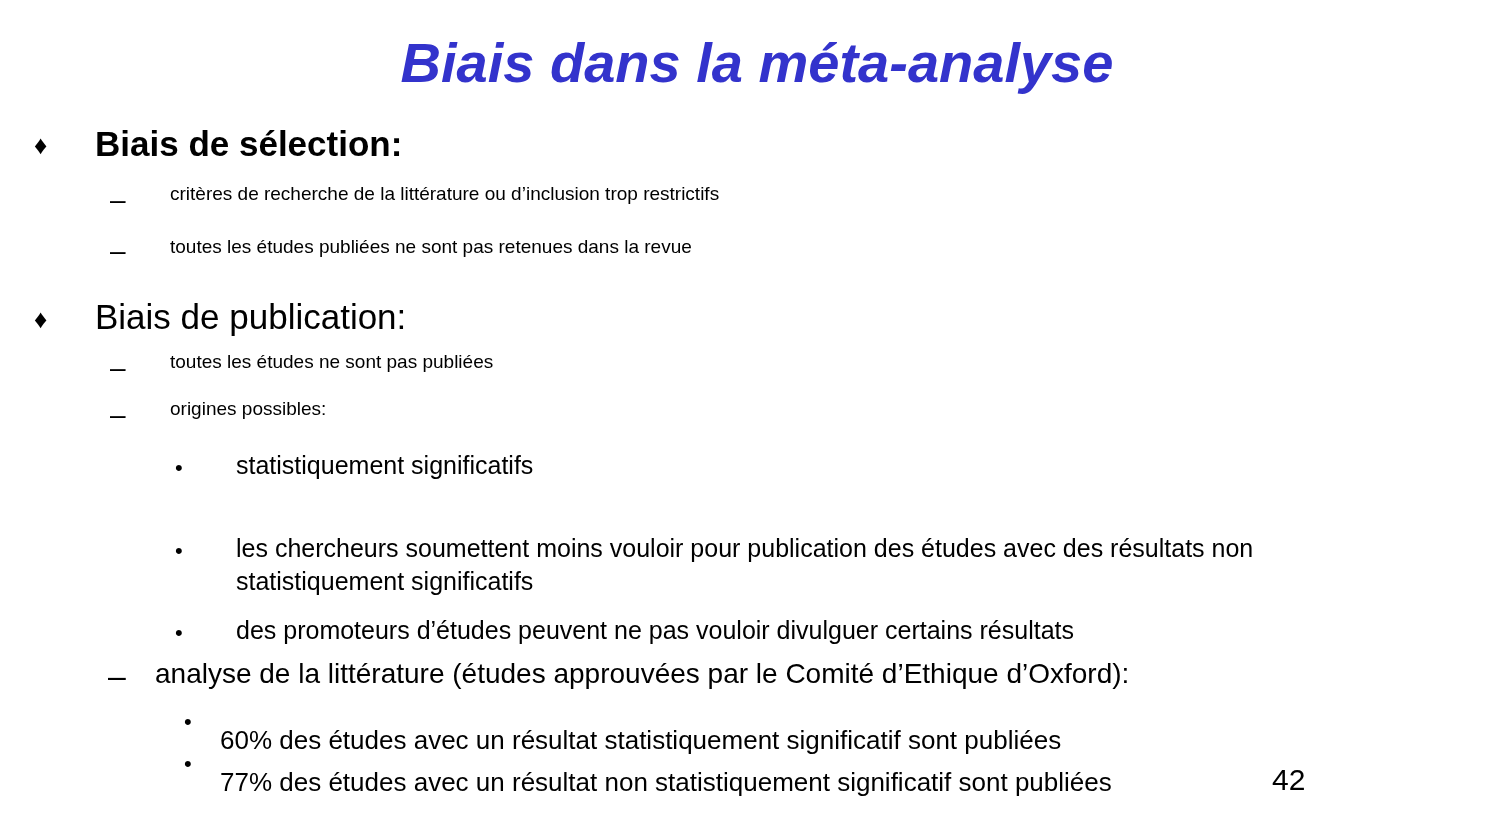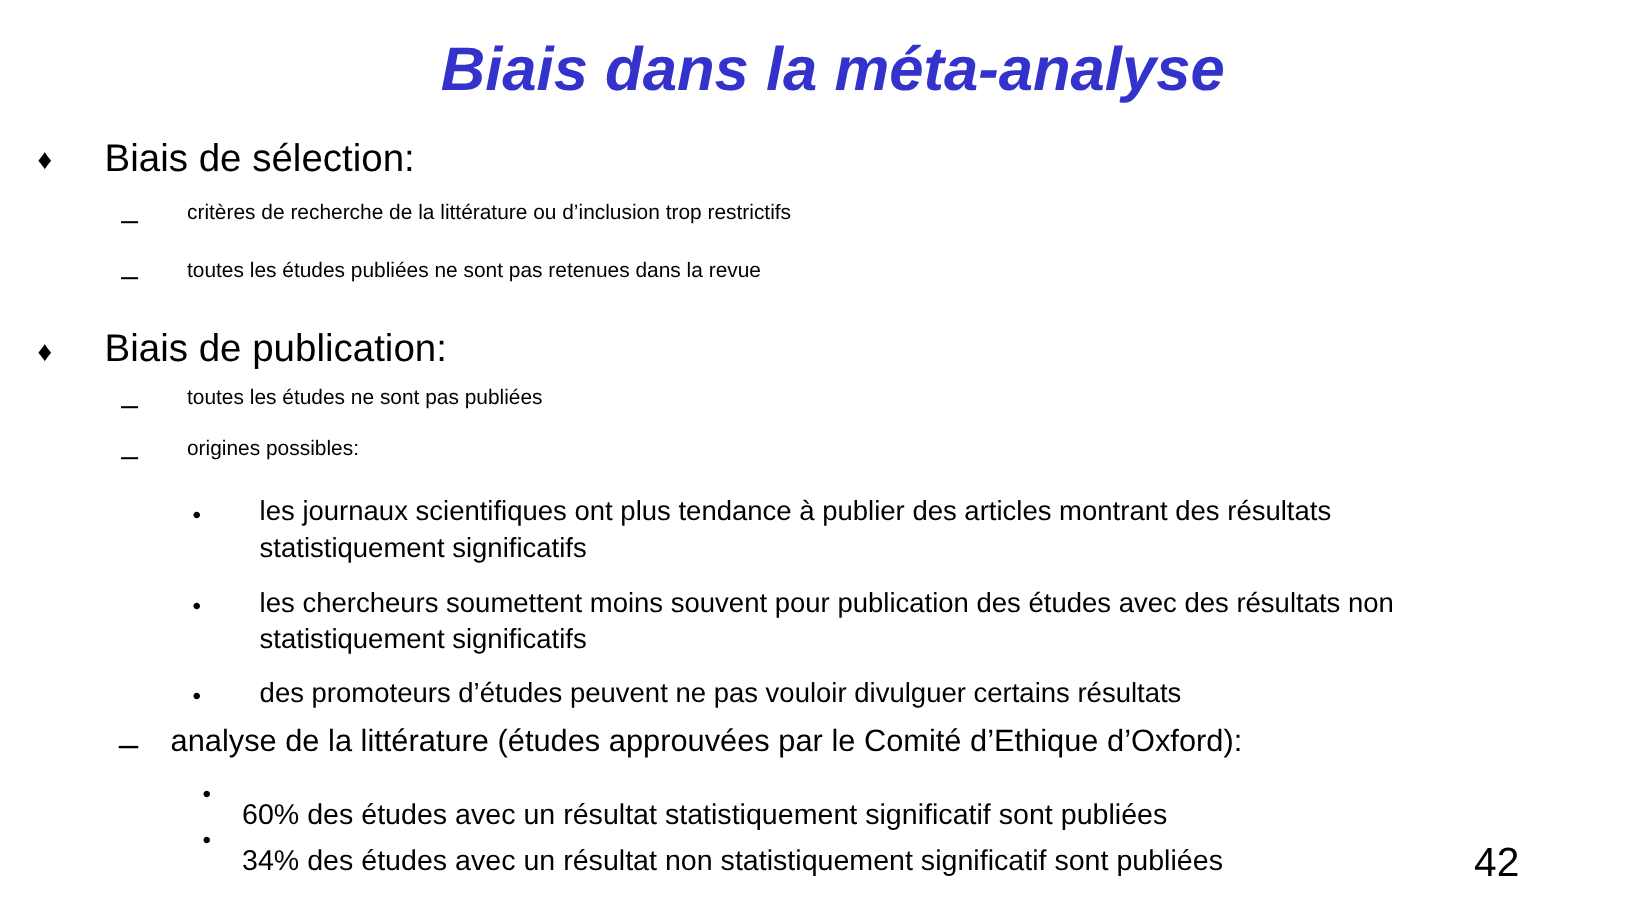--- a/index.html
+++ b/index.html
@@ -12,64 +12,63 @@
     .l1-bullet { font-size: 26px; left: 34px; }
     .l1-text { font-size: 35px; left: 95px; }
     .dash { font-size: 28px; left: 110px; }
     .l2-text { font-size: 19px; left: 170px; }
     .dot { font-size: 22px; left: 175px; }
     .l3-text { font-size: 25px; left: 236px; line-height: 33px; }
     .dash-b { font-size: 32px; left: 108px; }
     .l2b-text { font-size: 28px; left: 155px; }
     .dot-b { font-size: 22px; left: 184px; }
     .l3b-text { font-size: 26px; left: 220px; margin-top: 20px; }
-    .page-num { font-size: 37px; left: 1340px; top: 763px; }
+    .page-num { font-size: 30px; left: 1272px; top: 763px; }
   </style>
 </head>
 <body>
 
 <div>
   <div class="abs title">Biais dans la méta-analyse</div>
 
   <div class="abs l1-bullet" style="top:130px;">♦</div>
-  <div class="abs l1-text" style="top:124px;">Biais de sélection:</div>
+  <div class="abs l1-text" style="top:124px;font-weight:bold;">Biais de sélection:</div>
 
   <div class="abs dash" style="top:184px;">–</div>
   <div class="abs l2-text" style="top:183px;">critères de recherche de la littérature ou d’inclusion trop restrictifs</div>
 
   <div class="abs dash" style="top:235px;">–</div>
   <div class="abs l2-text" style="top:236px;">toutes les études publiées ne sont pas retenues dans la revue</div>
 
   <div class="abs l1-bullet" style="top:304px;">♦</div>
   <div class="abs l1-text" style="top:297px;">Biais de publication:</div>
 
   <div class="abs dash" style="top:352px;">–</div>
   <div class="abs l2-text" style="top:351px;">toutes les études ne sont pas publiées</div>
 
   <div class="abs dash" style="top:399px;">–</div>
   <div class="abs l2-text" style="top:398px;">origines possibles:</div>
 
   <div class="abs dot" style="top:455px;">•</div>
   <div class="abs l3-text" style="top:449px;">
-    <div>les journaux scientifiques ont plus tendance à publier des articles montrant des résultats</div>
     <div>statistiquement significatifs</div>
   </div>
 
   <div class="abs dot" style="top:538px;">•</div>
   <div class="abs l3-text" style="top:532px;">
-    <div>les chercheurs soumettent moins souvent pour publication des études avec des résultats non</div>
+    <div>les chercheurs soumettent moins vouloir pour publication des études avec des résultats non</div>
     <div>statistiquement significatifs</div>
   </div>
 
   <div class="abs dot" style="top:620px;">•</div>
   <div class="abs l3-text" style="top:614px;">des promoteurs d’études peuvent ne pas vouloir divulguer certains résultats</div>
 
   <div class="abs dash-b" style="top:658px;">–</div>
   <div class="abs l2b-text" style="top:658px;">analyse de la littérature (études approuvées par le Comité d’Ethique d’Oxford):</div>
 
   <div class="abs dot-b" style="top:709px;">•</div>
   <div class="abs l3b-text" style="top:705px;">60% des études avec un résultat statistiquement significatif sont publiées</div>
 
   <div class="abs dot-b" style="top:751px;">•</div>
-  <div class="abs l3b-text" style="top:747px;">34% des études avec un résultat non statistiquement significatif sont publiées</div>
+  <div class="abs l3b-text" style="top:747px;">77% des études avec un résultat non statistiquement significatif sont publiées</div>
 
   <div class="abs page-num">42</div>
 </div>
 
 </body></html>

